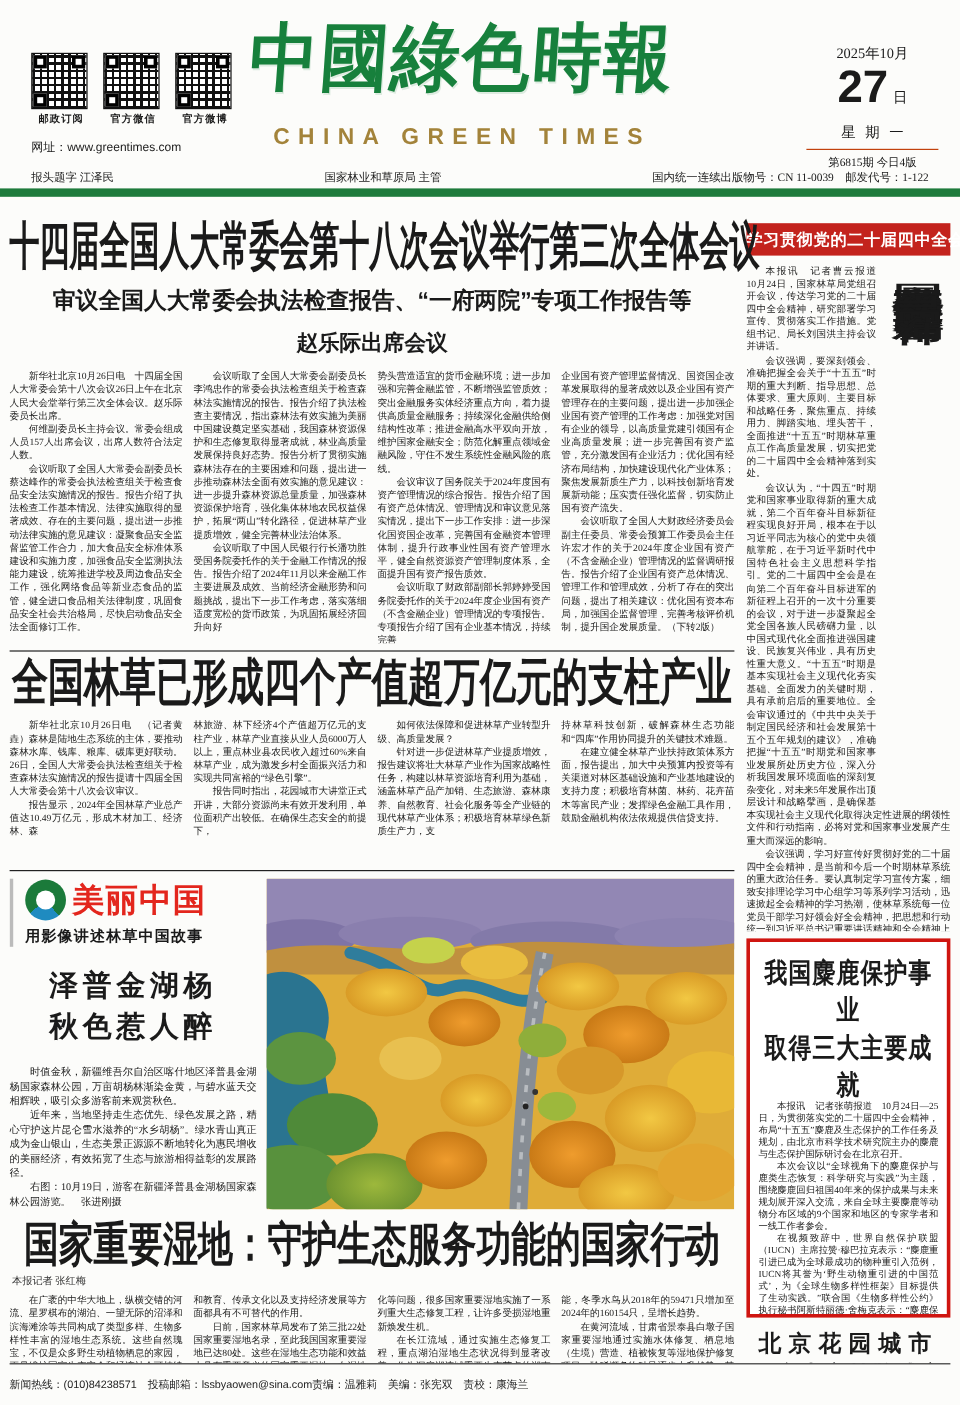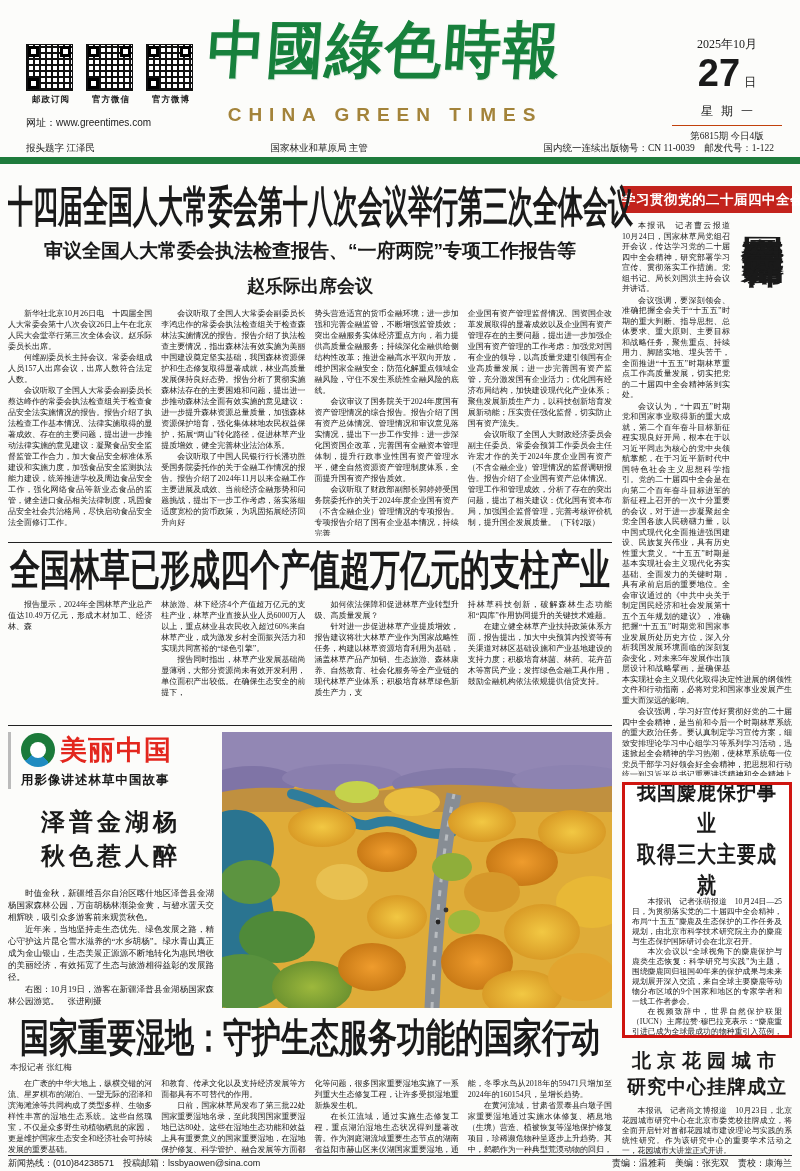--- a/index.html
+++ b/index.html
@@ -99,31 +99,31 @@
     font-family:"Liberation Sans",sans-serif; white-space:nowrap;
   }
   .party-article { margin-top:8px; height:555px; overflow:hidden; }
   .v-col { float:right; width:58px; height:452px; display:flex; justify-content:center; margin-left:4px; }
   .v-head {
     writing-mode:vertical-rl; font-size:19px; font-weight:bold; line-height:26px;
     letter-spacing:1.5px; transform:scaleX(2.2); transform-origin:center top; white-space:nowrap;
   }
   .party-body { font-size:8px; line-height:10.5px; }
   .party-body p { margin-bottom:1px; }
-  .elk-box { margin-top:6px; border:3px solid #cf1510; padding:2px 7px 5px 7px; height:256px; overflow:hidden; background:#fff; }
+  .elk-box { margin-top:6px; border:3px solid #cf1510; padding:22px 7px 5px 7px; height:316px; overflow:hidden; background:#fff; }
   .elk-headline { font-size:19px; font-weight:bold; text-align:center; line-height:26px; letter-spacing:1px; transform:scaleY(1.2); margin-bottom:6px; }
   .elk-body { font-size:7.8px; line-height:10px; }
   .garden-article { margin-top:10px; overflow:hidden; }
   .garden-l1 { font-size:19px; font-weight:bold; text-align:center; letter-spacing:6px; line-height:26px; white-space:nowrap; }
   .garden-l2 { font-size:19px; font-weight:bold; text-align:center; letter-spacing:1px; line-height:26px; }
   .garden-body { margin-top:6px; font-size:7.8px; line-height:10px; height:130px; overflow:hidden; }
   
   .footer {
-    position:absolute; left:0; right:0; bottom:0; height:16px;
-    border-top:1px solid #333; margin:0 8px; display:flex; justify-content:space-between;
+    position:absolute; left:0; right:0; bottom:0; height:35px;
+    border-top:1px solid #333; margin:0 8px; display:flex; justify-content:flex-start;
     align-items:center; font-size:9px; font-family:"Liberation Sans",sans-serif; color:#222; background:#fcfcfa;
   }
 </style>
 </head>
 <body>
 
 <div class="page">
 
   <header class="masthead">
     <div class="mh-left">
@@ -203,25 +203,26 @@
             </div>
         </div>
       </article>
 
       <div class="rule"></div>
 
       <article>
         <h2 class="forest-headline">全国林草已形成四个产值超万亿元的支柱产业</h2>
         <div class="bodygrid forest-body">
           <div class="bodycol">
+              <p>新华社北京10月26日电　（记者黄垚）森林是陆地生态系统的主体，要推动森林水库、钱库、粮库、碳库更好联动。26日，全国人大常委会执法检查组关于检查森林法实施情况的报告提请十四届全国人大常委会第十八次会议审议。</p>
               <p>报告显示，2024年全国林草产业总产值达10.49万亿元，形成木材加工、经济林、森</p>
             </div>
           <div class="bodycol cont">
               <p>林旅游、林下经济4个产值超万亿元的支柱产业，林草产业直接从业人员6000万人以上，重点林业县农民收入超过60%来自林草产业，成为激发乡村全面振兴活力和实现共同富裕的“绿色引擎”。</p>
-              <p>报告同时指出，林草产业发展基础尚显薄弱，大部分资源尚未有效开发利用，单位面积产出较低。在确保生态安全的前提下，</p>
+              <p>报告同时指出，花园城市大讲堂正式开讲，大部分资源尚未有效开发利用，单位面积产出较低。在确保生态安全的前提下，</p>
             </div>
           <div class="bodycol">
               <p>如何依法保障和促进林草产业转型升级、高质量发展？</p>
               <p>针对进一步促进林草产业提质增效，报告建议将壮大林草产业作为国家战略性任务，构建以林草资源培育利用为基础，涵盖林草产品产加销、生态旅游、森林康养、自然教育、社会化服务等全产业链的现代林草产业体系；积极培育林草绿色新质生产力，支</p>
             </div>
           <div class="bodycol cont">
               <p>持林草科技创新，破解森林生态功能和“四库”作用协同提升的关键技术难题。</p>
               <p>在建立健全林草产业扶持政策体系方面，报告提出，加大中央预算内投资等有关渠道对林区基础设施和产业基地建设的支持力度；积极培育林菌、林药、花卉苗木等富民产业；发挥绿色金融工具作用，鼓励金融机构依法依规提供信贷支持。</p>
             </div>
         </div>

